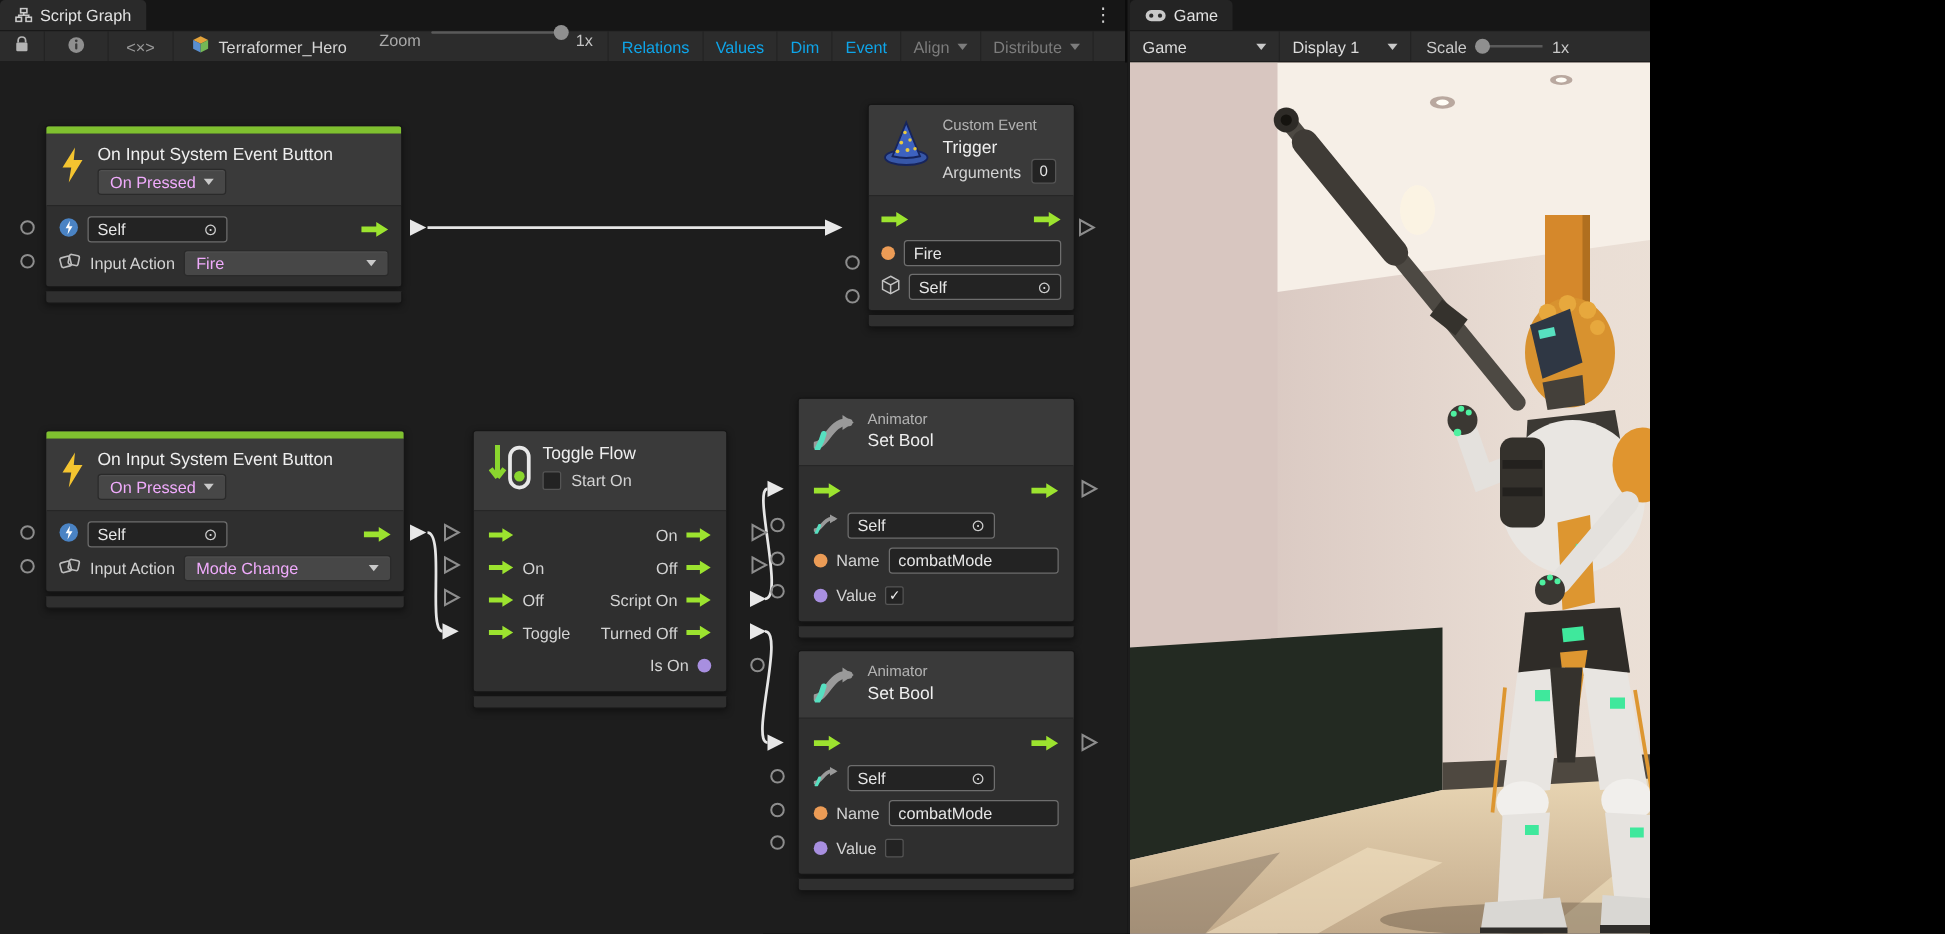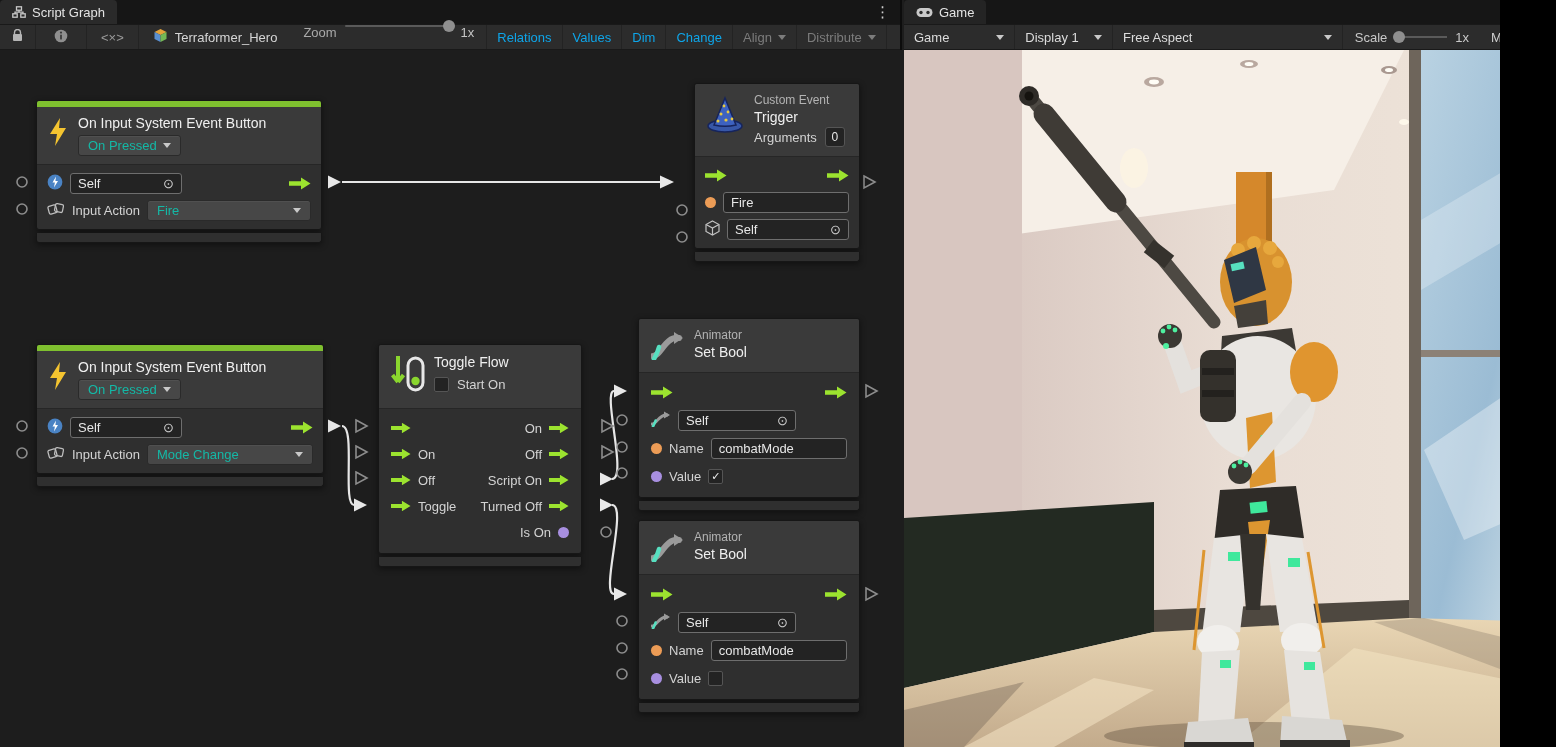--- a/index.html
+++ b/index.html
@@ -1,17 +1,17 @@
 <!DOCTYPE html>
 <html><head>
 <meta charset="utf-8">
 <style>
   * { margin:0; padding:0; box-sizing:border-box; }
   body { background:#000; font-family:"Liberation Sans", sans-serif; }
-  .app { position:relative; width:1500px; height:747px; background:#1d1d1d; overflow:hidden; color:#ddd; font-size:13px; }
+  .app { position:relative; width:1320px; height:747px; background:#1d1d1d; overflow:hidden; color:#ddd; font-size:13px; }
 
   
   .panel { position:absolute; top:0; height:747px; }
   .graph-panel { left:0; width:902px; border-right:2px solid #0c0c0c; }
   .game-panel  { left:904px; width:652px; }
 
   
   .tabbar { height:24px; background:#161616; display:flex; align-items:stretch; }
   .tab { background:#2a2a2a; display:flex; align-items:center; gap:6px; padding:0 12px; color:#e3e3e3; font-size:13px; border-radius:4px 4px 0 0; }
   .tab-icon { display:flex; align-items:center; }
@@ -50,21 +50,21 @@
   .green-bar { height:6px; background:#7fc02f; }
   .node-header { background:#3a3a3a; padding:8px 10px; display:flex; gap:9px; align-items:flex-start; border-bottom:1px solid #262626; }
   .hdr-col { display:flex; flex-direction:column; gap:4px; min-width:0; }
   .node-title { color:#efefef; font-size:14px; white-space:nowrap; }
   .node-category { color:#b3b3b3; font-size:12px; }
   .node-body { padding:7px 10px 8px 10px; display:flex; flex-direction:column; gap:5px;text-align:right; }
   .row { display:flex; align-items:center; gap:7px; min-height:22px; }
   .row .grow { flex:1; }
   .plabel { color:#d3d3d3; font-size:13px; white-space:nowrap; }
 
-  .pill { background:#474747; border:1px solid #2a2a2a; border-radius:3px; padding:2px 9px; display:inline-flex; align-items:center; color:#14b8a6; font-size:13px; cursor:pointer; box-shadow:inset 0 1px 0 rgba(255,255,255,.05); }
+  .pill { background:#474747; border:1px solid #2a2a2a; border-radius:3px; padding:2px 9px; display:inline-flex; align-items:center; color:#f0abfc; font-size:13px; cursor:pointer; box-shadow:inset 0 1px 0 rgba(255,255,255,.05); }
   .field { background:#232323; border:1px solid #6e6e6e; border-radius:3px; padding:2px 7px; display:flex; align-items:center; gap:6px; color:#e6e6e6; font-size:13px; min-height:20px; }
   .field .picker { margin-left:auto; color:#cfcfcf; font-size:13px; cursor:pointer; }
   .valbox { width:20px; height:20px; background:#232323; border:1px solid #555; border-radius:3px; display:flex; align-items:center; justify-content:center; color:#e6e6e6; font-size:12px; }
   .checkbox { width:15px; height:15px; background:#232323; border:1px solid #555; border-radius:2px; display:flex; align-items:center; justify-content:center; color:#f0f0f0; font-size:11px; cursor:pointer; }
 
   .dot { width:11px; height:11px; border-radius:50%; flex:0 0 auto; }
   .dot-orange { background:#ec9c56; }
   .dot-purple { background:#a88fe0; }
 
   .garrow { flex:0 0 auto; display:block; }
@@ -140,21 +140,21 @@
       <div class="tbtn" style="border-left:1px solid #232323;">
           <span>Relations</span>
         </div>
       <div class="tbtn">
           <span>Values</span>
         </div>
       <div class="tbtn">
           <span>Dim</span>
         </div>
       <div class="tbtn">
-          <span>Change</span>
+          <span>Event</span>
         </div>
       <div class="tbtn disabled">
           <span>Align</span>
           <span class="caret"></span>
         </div>
       <div class="tbtn disabled">
           <span>Distribute</span>
           <span class="caret"></span>
         </div>
     </div>
@@ -585,24 +585,20 @@
 
     <div class="toolbar">
       <div class="gbtn g-mode">
           <span>Game</span>
           <span class="caret"></span>
         </div>
       <div class="gbtn g-display">
           <span>Display 1</span>
           <span class="caret"></span>
         </div>
-      <div class="gbtn g-aspect">
-          <span>Free Aspect</span>
-          <span class="caret"></span>
-        </div>
       <div class="scale-group">
         <span>Scale</span>
         <span class="scale-track">
             <span class="slider-knob knob-left" style="left:-2px;"></span>
           </span>
         <span>1x</span>
       </div>
       <div class="gbtn maximize">
           <span>Maximize</span>
         </div>

